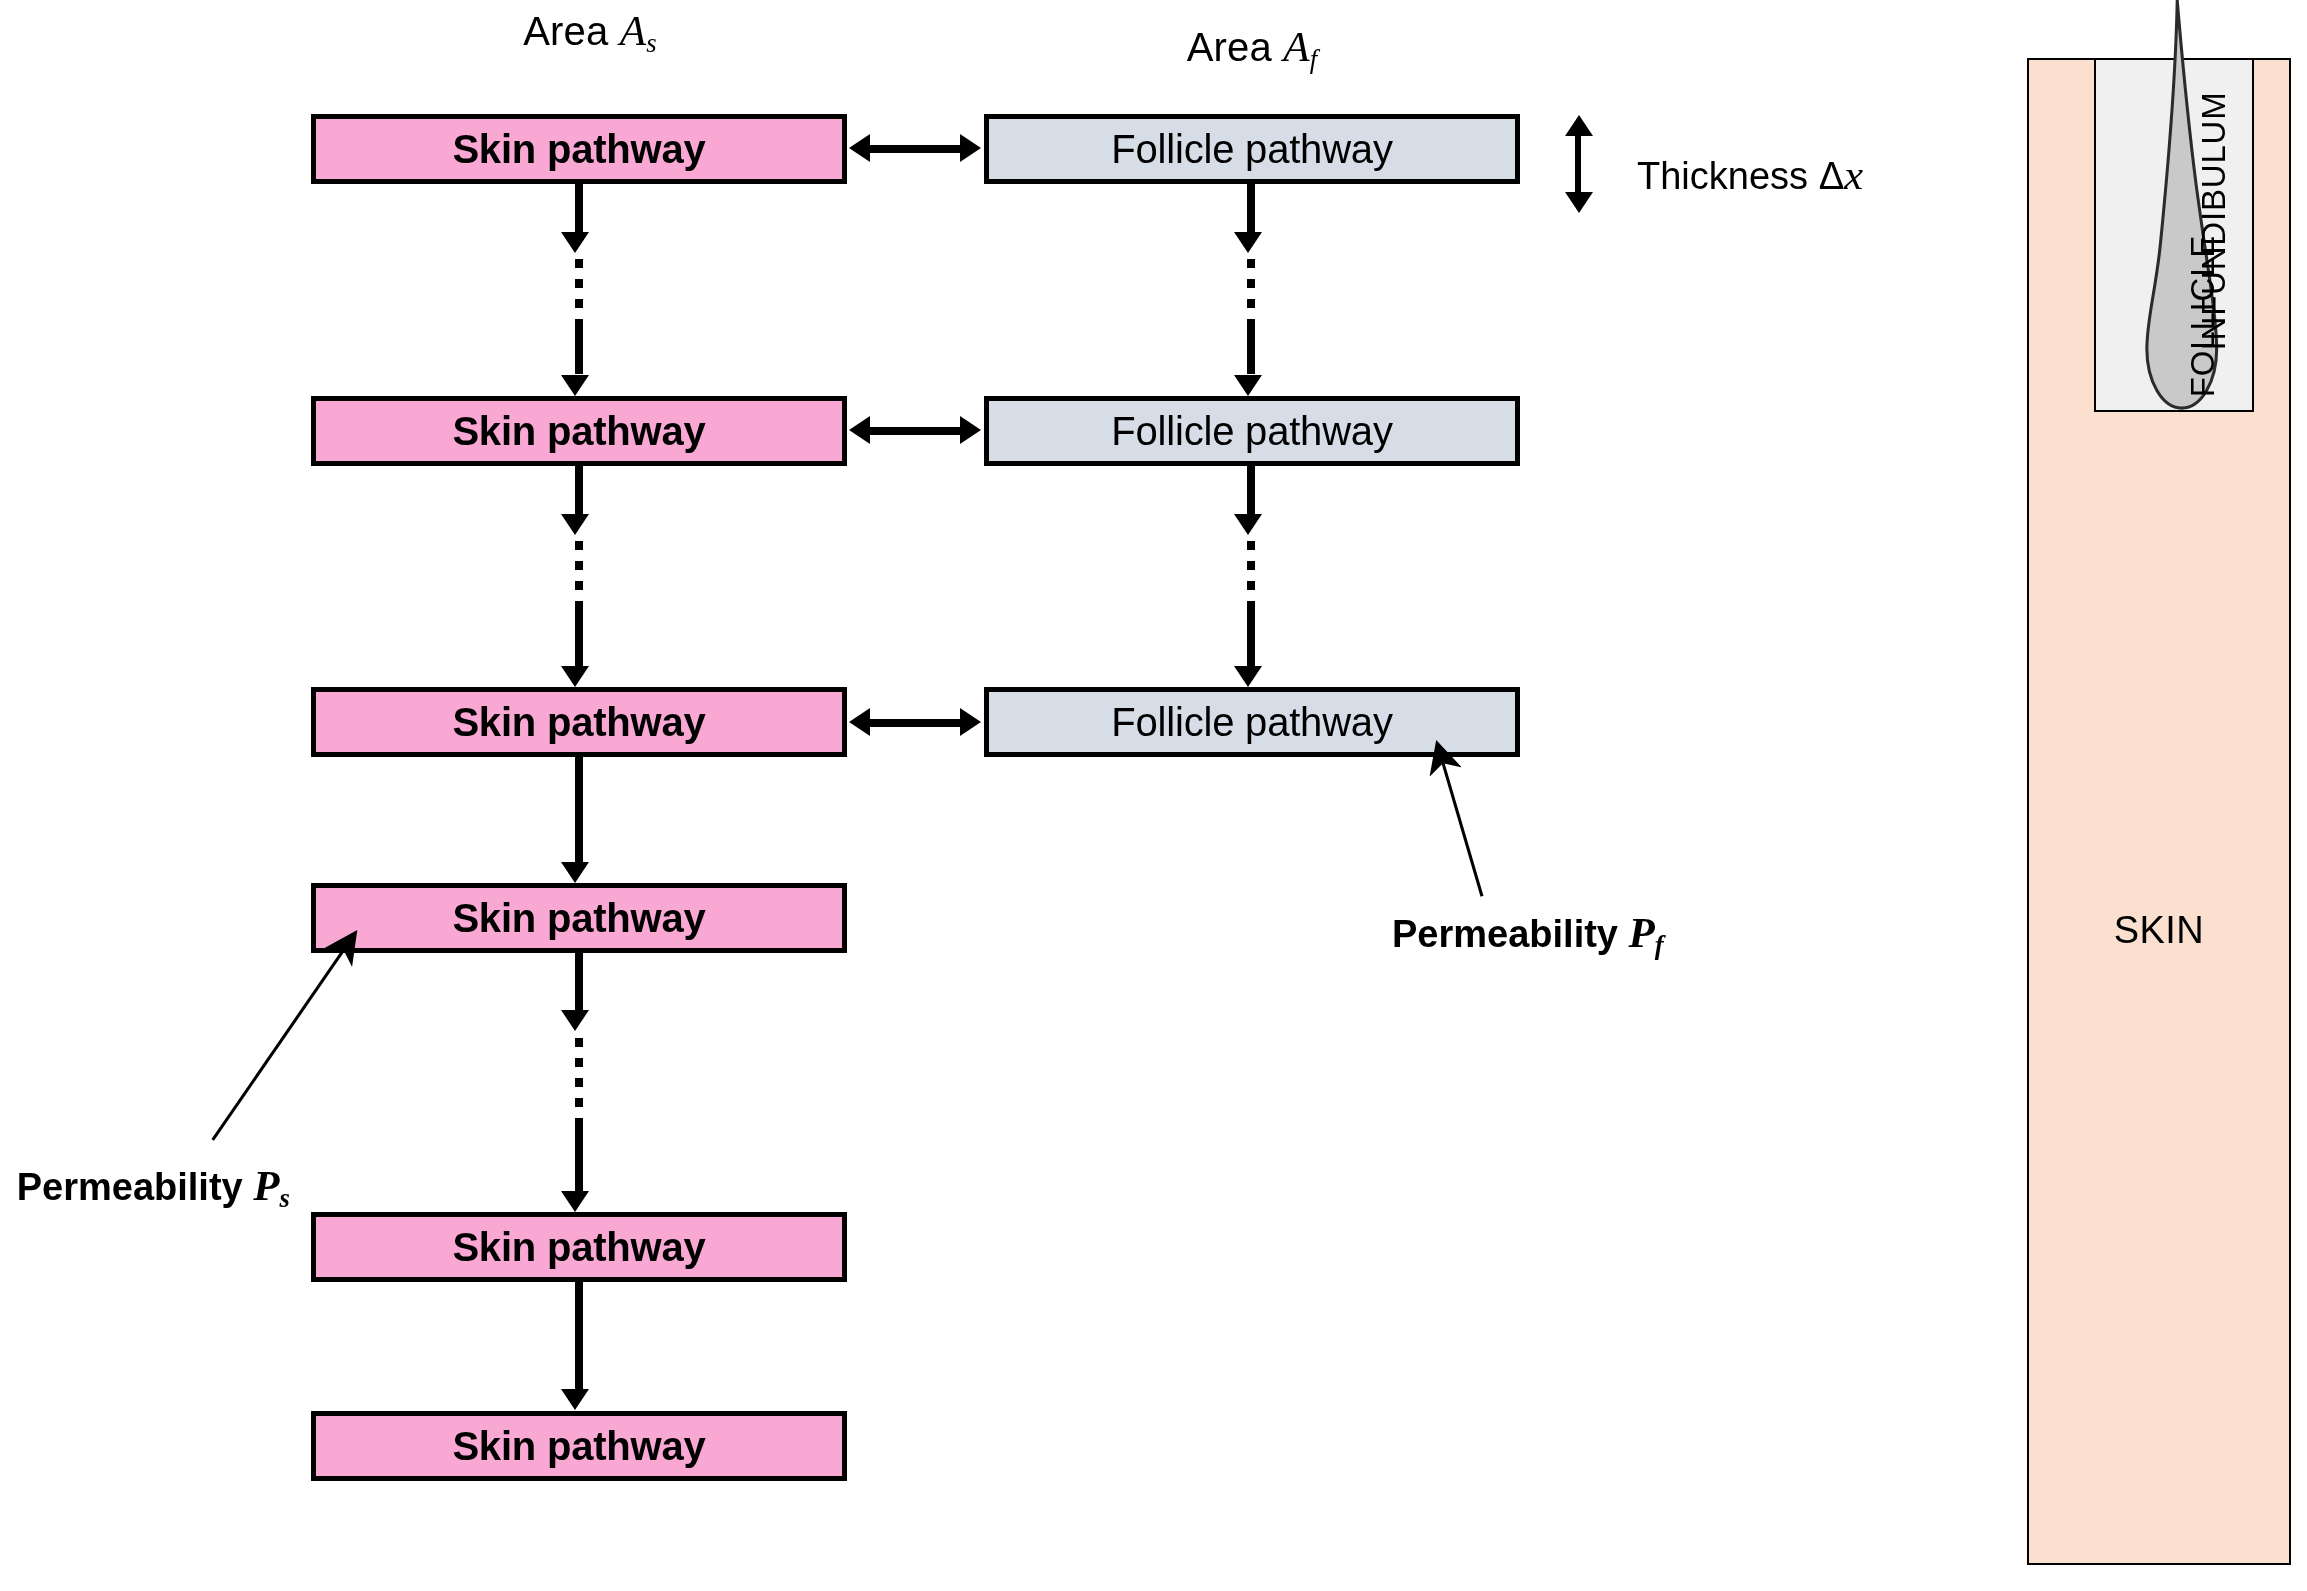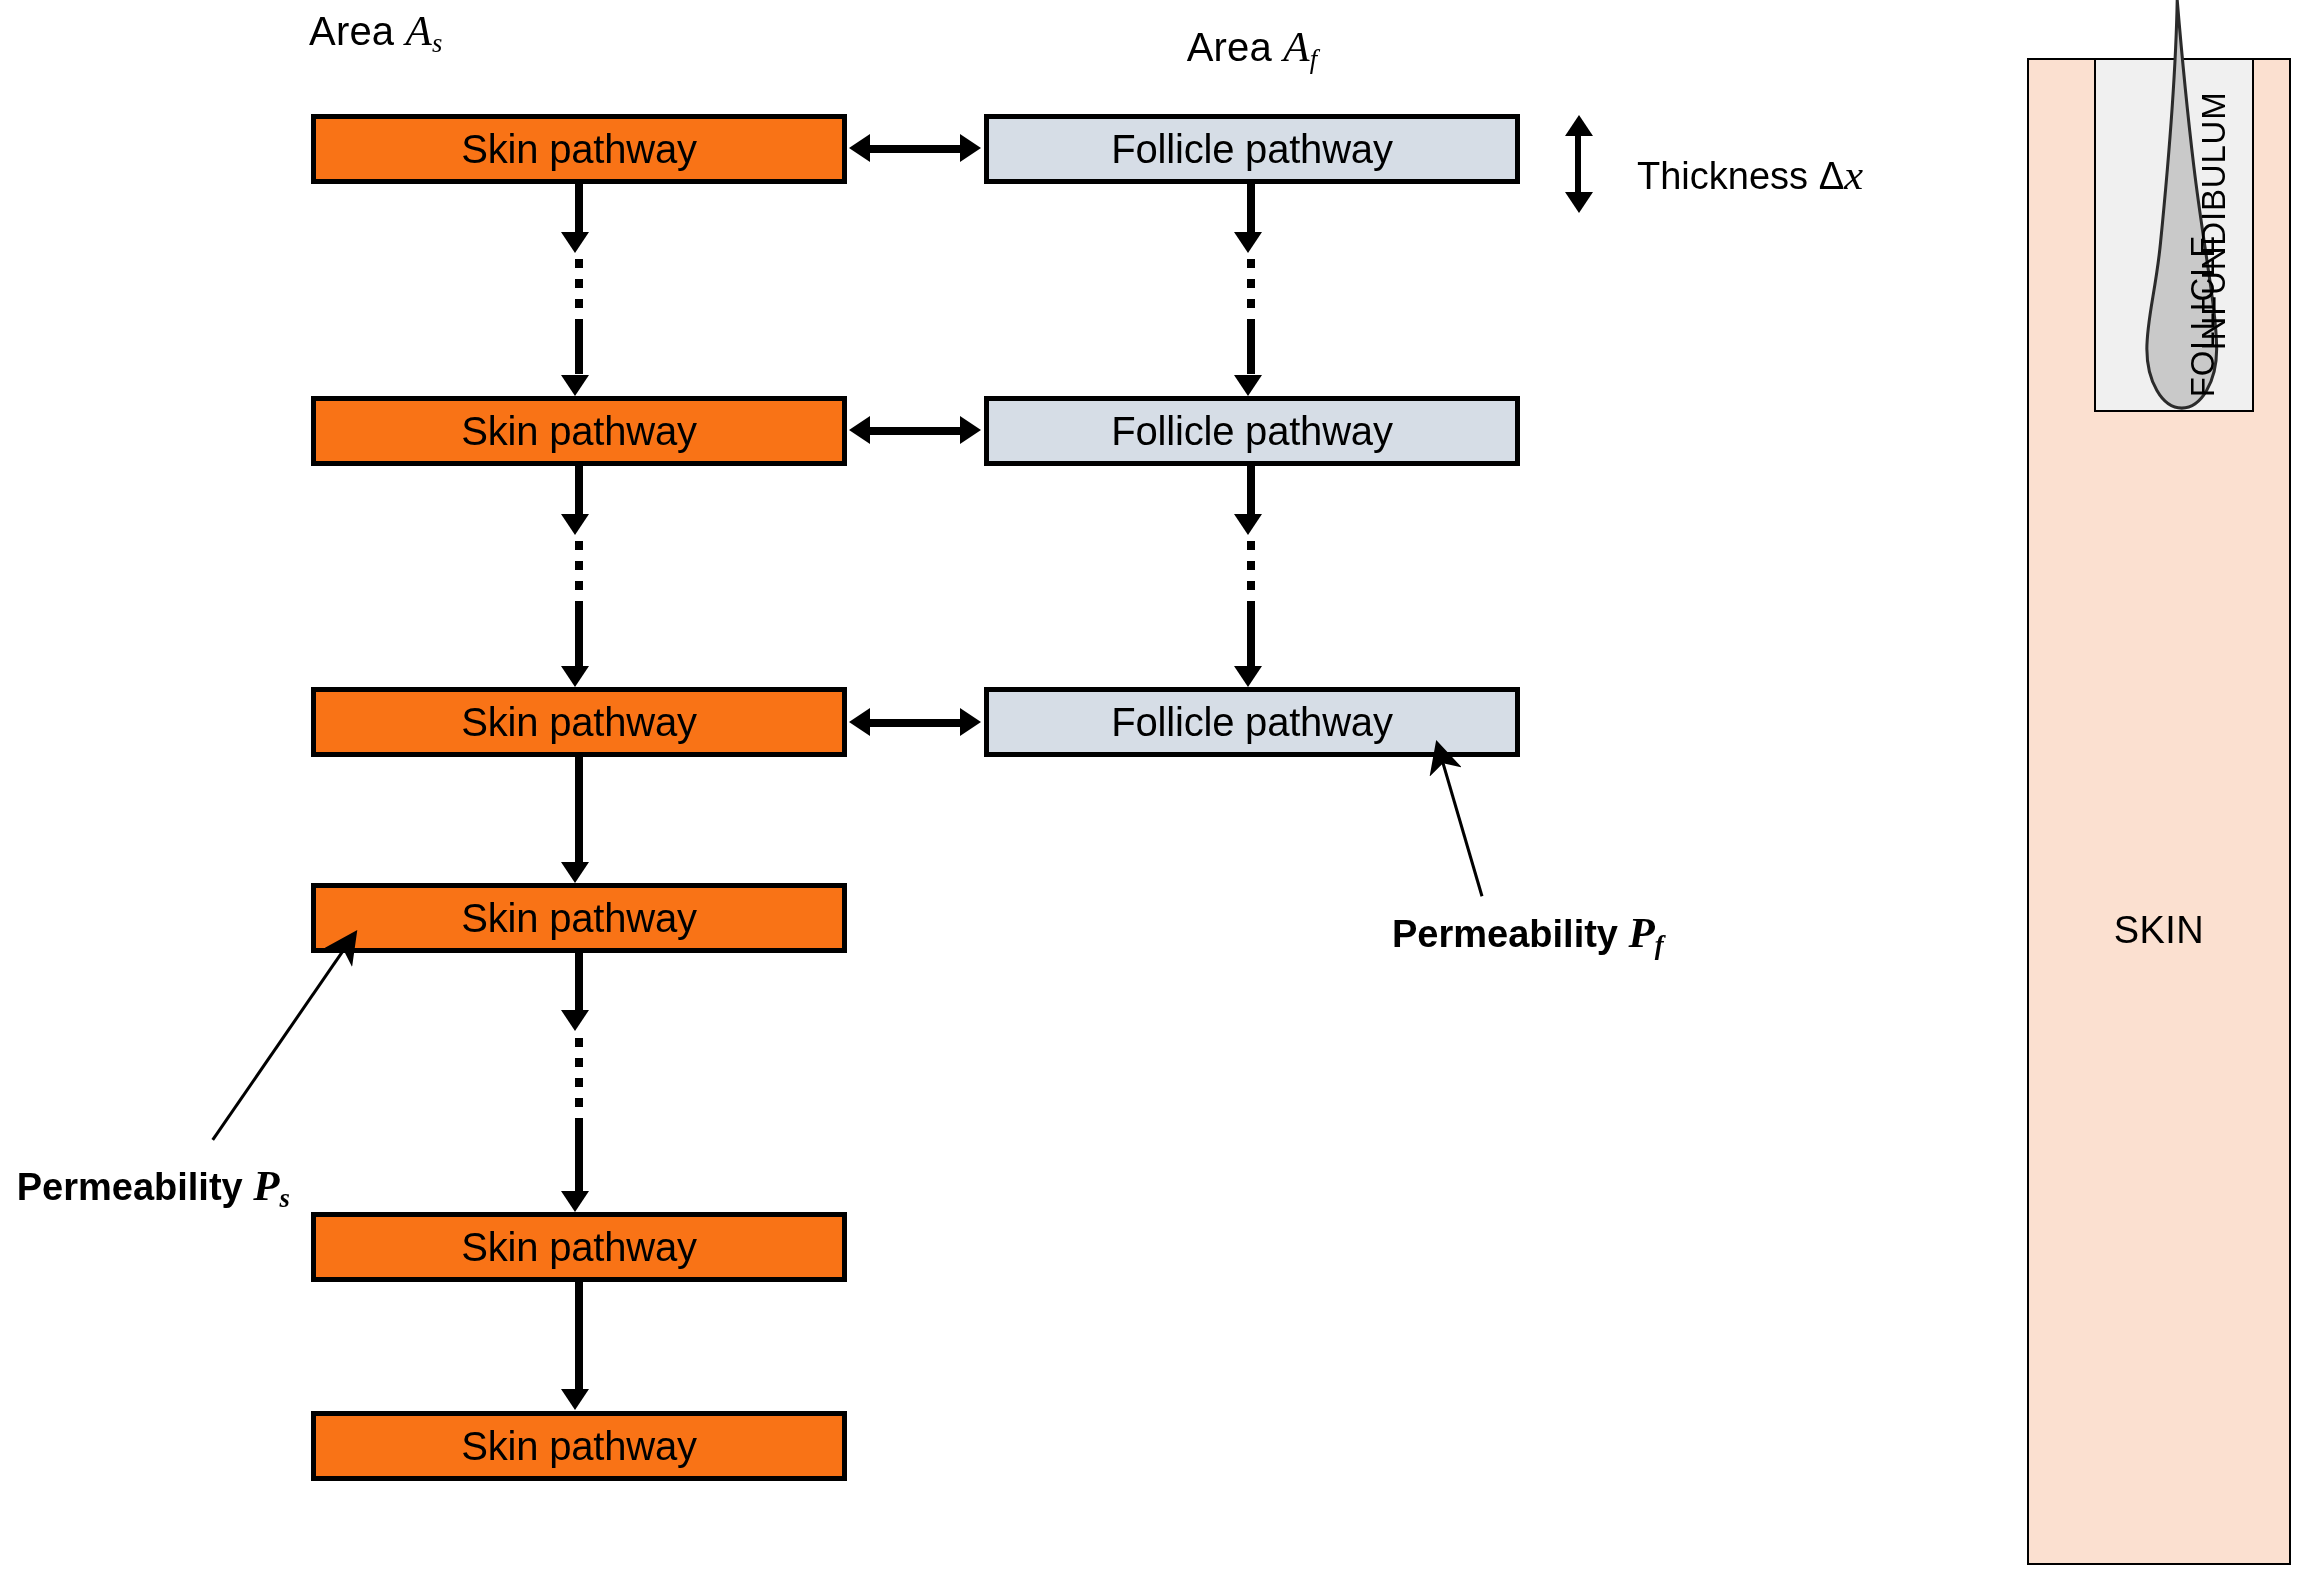--- a/index.html
+++ b/index.html
@@ -43,21 +43,21 @@
   .pathbox {
     box-sizing: border-box;
     border: 5.3px solid #000000;
     display: flex;
     align-items: center;
     justify-content: center;
     font-size: 40px;
     white-space: nowrap;
     letter-spacing: -0.2px;
   }
-  .pathbox.skin { background: #f97316; }
+  .pathbox.skin { background: #f9a8d4; font-weight: bold; }
   .pathbox.follicle { background: #D6DDE6; }
 
   
   .vstem {
     background: #000000;
     width: 8.4px;
   }
   .vdots {
     width: 8.4px;
     background-image: linear-gradient(to bottom, #000 0 9px, rgba(0,0,0,0) 9px 20px);
@@ -127,21 +127,21 @@
   #skin-word {
     font-size: 38px;
     letter-spacing: 0.4px;
   }
 </style>
 </head>
 <body>
 
 <div id="stage">
 
-  <div class="abs col-header" style="left:309px; top:6px; width:536px; ">
+  <div class="abs col-header" style="left:322px; top:6px; width:536px; text-align:center;">
     <span>Area </span><span class="mathvar"><span>A</span><sub>s</sub></span>
   </div>
 
   <div class="abs col-header" style="left:984px; top:22px; width:536px; text-align:center;">
     <span>Area </span><span class="mathvar"><span>A</span><sub>f</sub></span>
   </div>
 
   <div class="abs pathbox skin" style="left:311px; top:114px; width:536px; height:70px;">
     <span>Skin pathway</span>
   </div>

